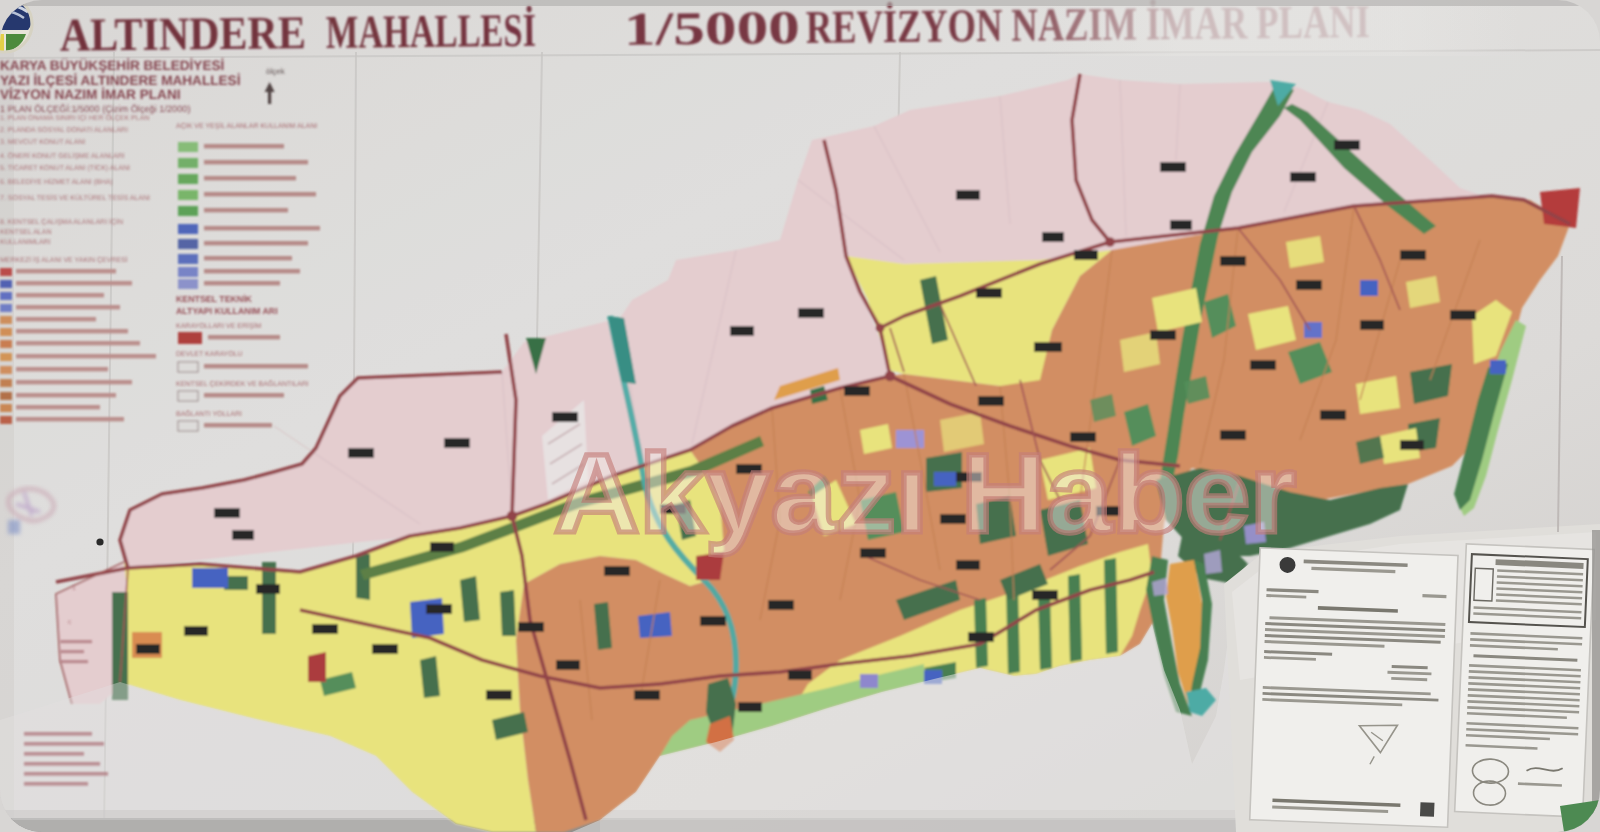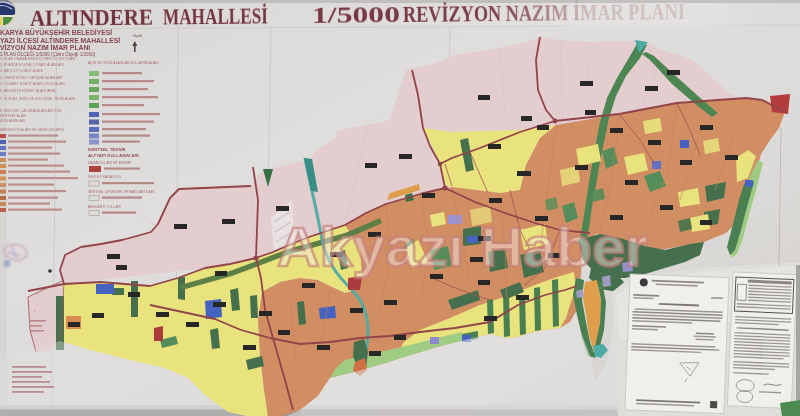--- a/index.html
+++ b/index.html
@@ -1,16 +1,16 @@
 <!DOCTYPE html>
 <html><head>
 <meta charset="utf-8">
 <style>
 html,body{margin:0;padding:0;background:#d8d6d4;}
-#stage{position:relative;width:800px;height:416px;overflow:hidden;font-family:"Liberation Sans",sans-serif;}
+#stage{position:relative;width:800px;height:416px;overflow:hidden;font-family:"Liberation Sans",sans-serif;border-radius:21px;}
 svg{display:block;}
 </style>
 </head>
 <body>
 <div id="stage">
 <svg width="800" height="416" viewBox="0 0 800 416" xmlns="http://www.w3.org/2000/svg">
 <defs>
   <linearGradient id="paperg" x1="0" y1="0" x2="1" y2="1">
     <stop offset="0" stop-color="#d9d7d5"></stop>
     <stop offset="0.35" stop-color="#e0dfdd"></stop>

